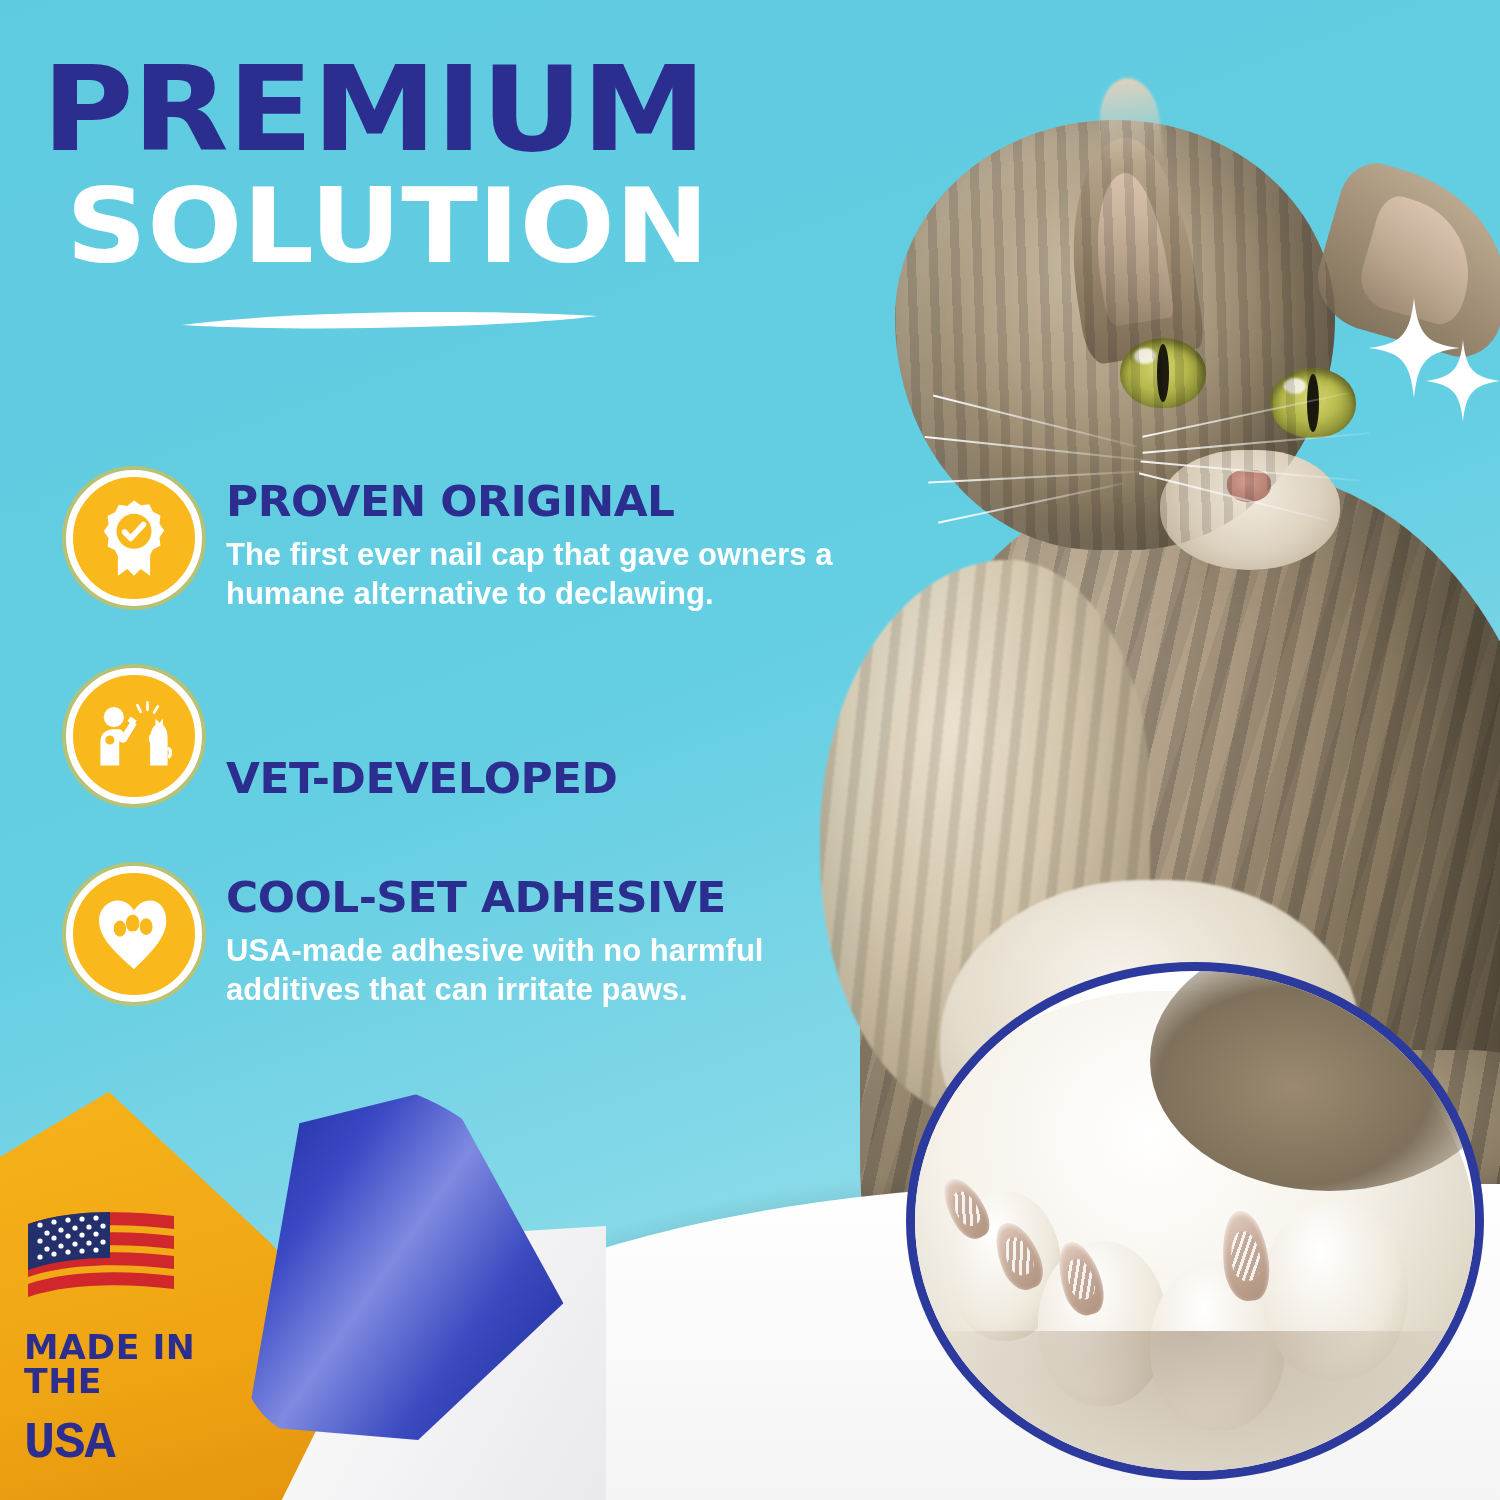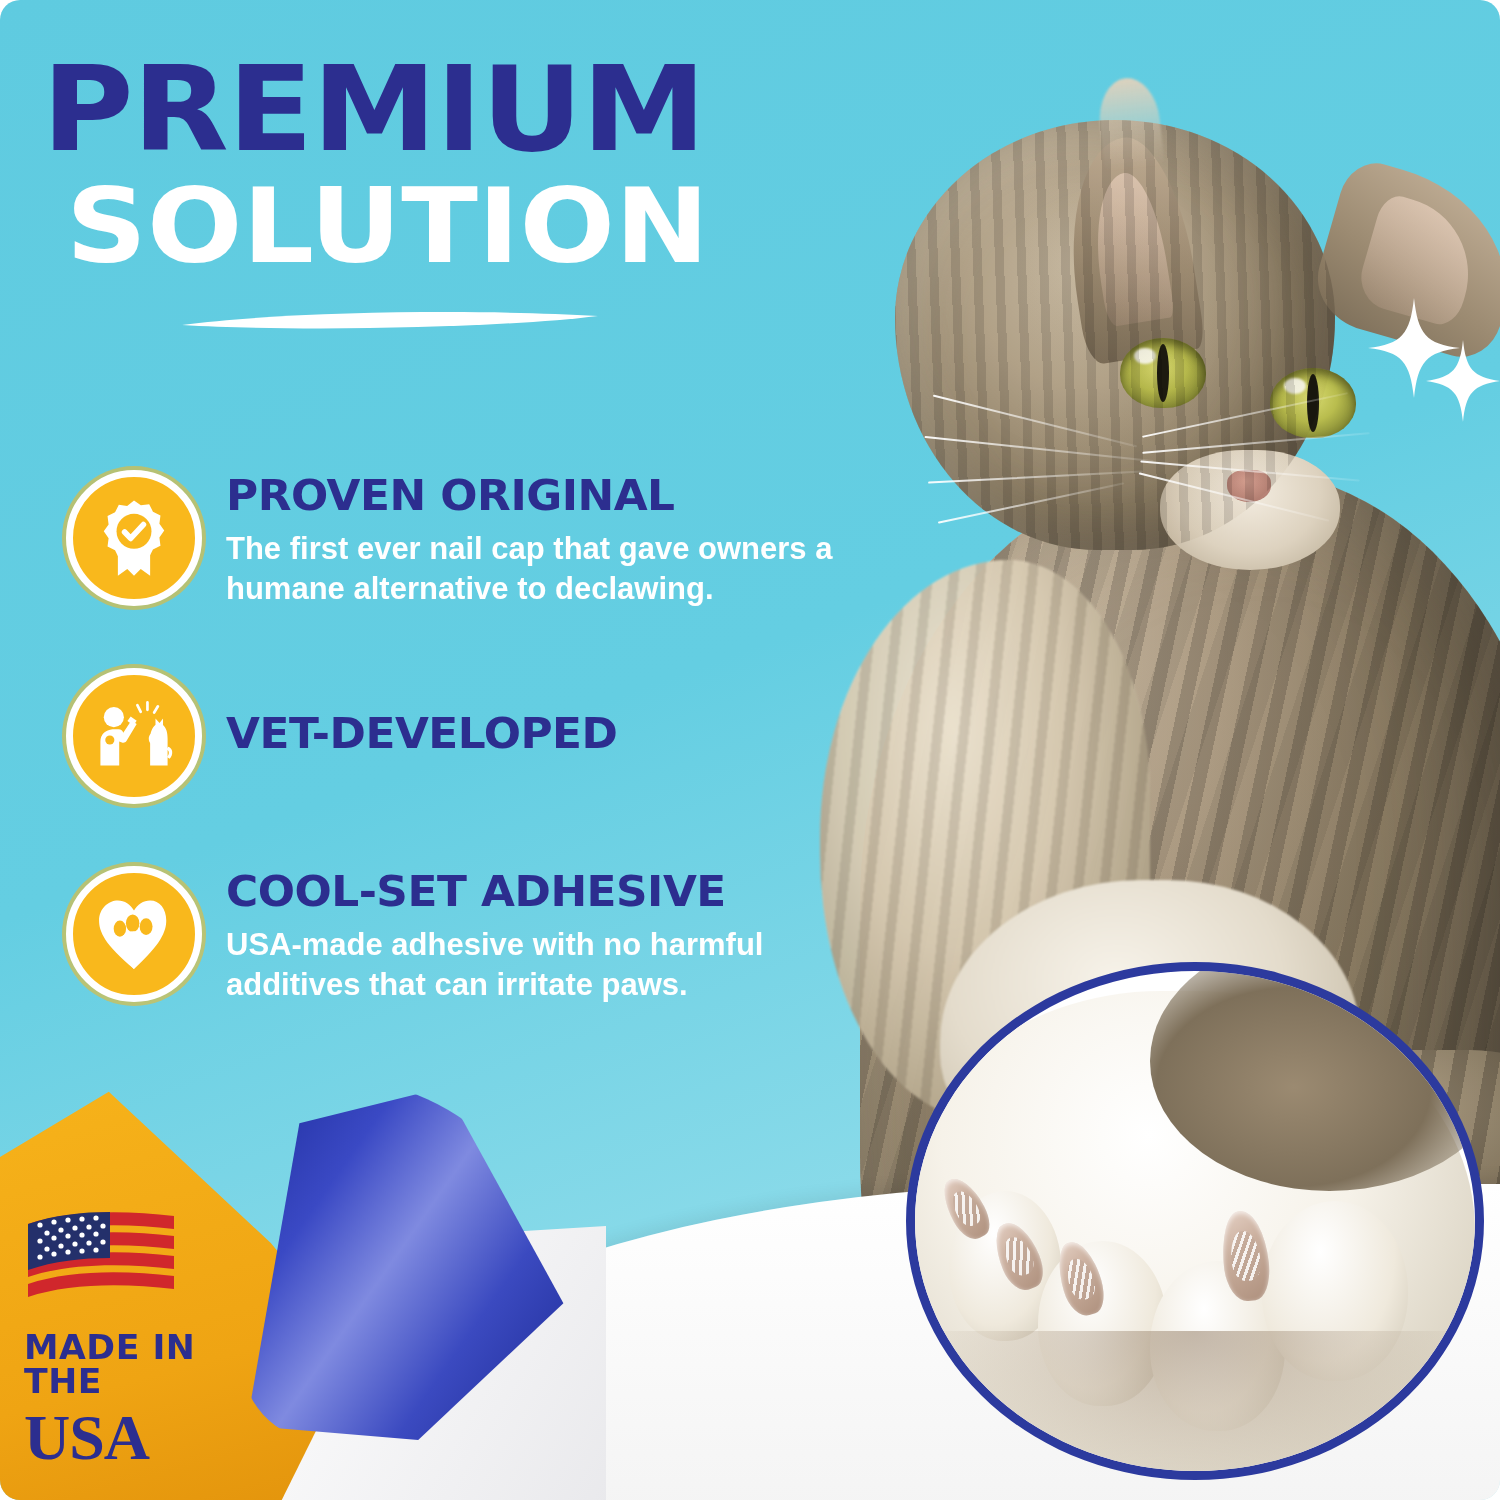--- a/index.html
+++ b/index.html
@@ -5,21 +5,20 @@
   html,body{margin:0;padding:0;}
   body{
     width:1500px;height:1500px;
     font-family:"Liberation Sans", sans-serif;
     overflow:hidden;
   }
   #poster{
     position:relative;width:1500px;height:1500px;
     background:linear-gradient(160deg,#5fcbe0 0%,#64cee2 45%,#8fdcea 78%,#bfeaf3 100%);
     overflow:hidden;
-    border-radius:20px;
   }
 
   
   .cat-photo{position:absolute;right:0;top:0;width:760px;height:1480px;overflow:hidden;}
   .cat-body{
     position:absolute;left:120px;top:470px;width:700px;height:1040px;
     border-radius:48% 45% 28% 30% / 42% 40% 32% 34%;
     background:
       radial-gradient(ellipse at 30% 18%, #c9bba6 0%, #b3a38c 22%, #8e8068 48%, #6d6352 72%, #574f41 100%);
     box-shadow:inset -60px -40px 120px rgba(50,44,34,.5), inset 40px 30px 90px rgba(220,210,190,.35);
@@ -111,21 +110,21 @@
   .headline .l2{
     font-family:"DejaVu Sans", sans-serif;font-weight:bold;
     font-size:104px;line-height:1;letter-spacing:0px;color:#ffffff;
     text-transform:uppercase;margin-top:6px;margin-left:24px;
     transform:scaleX(1.08);transform-origin:left center;
   }
   .swoosh{position:absolute;left:180px;top:308px;width:420px;height:26px;}
 
   
   .features{position:absolute;left:58px;top:462px;width:800px;}
-  .feature{display:flex;align-items:center;margin-bottom:46px;}
+  .feature{display:flex;align-items:flex-end;margin-bottom:46px;}
   .fic{flex:0 0 auto;width:152px;height:152px;position:relative;margin-right:16px;}
   .fic .disc{
     position:absolute;inset:8px;border-radius:50%;
     background:#f9b81c;border:7px solid #ffffff;
     box-shadow:0 0 0 4px rgba(249,184,28,.55);
     display:flex;align-items:center;justify-content:center;
   }
   .fic svg{width:86px;height:86px;}
   .ftxt{flex:1 1 auto;padding-top:6px;}
   .ftitle{
@@ -166,23 +165,23 @@
 
   
   .usa{position:absolute;left:24px;bottom:30px;width:230px;text-align:left;}
   .flag{width:190px;height:112px;display:block;margin-bottom:14px;}
   .usa .m1{
     font-family:"DejaVu Sans", sans-serif;font-weight:bold;
     font-size:34px;line-height:1;color:#2c2e8f;letter-spacing:.5px;
     text-transform:uppercase;transform:scaleX(1.02);transform-origin:left center;
   }
   .usa .m2{
-    font-family:Liberation Serif, serif;font-weight:bold;
-    font-size:64px;line-height:1;color:#2c2e8f;letter-spacing:-1px;
-    text-transform:uppercase;margin-top:8px;
+    font-family:Liberation Mono, monospace;font-weight:bold;
+    font-size:52px;line-height:1;color:#2c2e8f;letter-spacing:-1px;
+    text-transform:uppercase;margin-top:20px;
   }
 
   
   .callout{
     position:absolute;left:372px;bottom:96px;width:508px;
     background:#f9b81c;border-radius:34px;padding:22px 26px 26px;
     box-shadow:0 4px 10px rgba(0,0,0,.07);
   }
   .callout .ctitle{
     font-family:"DejaVu Sans", sans-serif;font-weight:bold;

